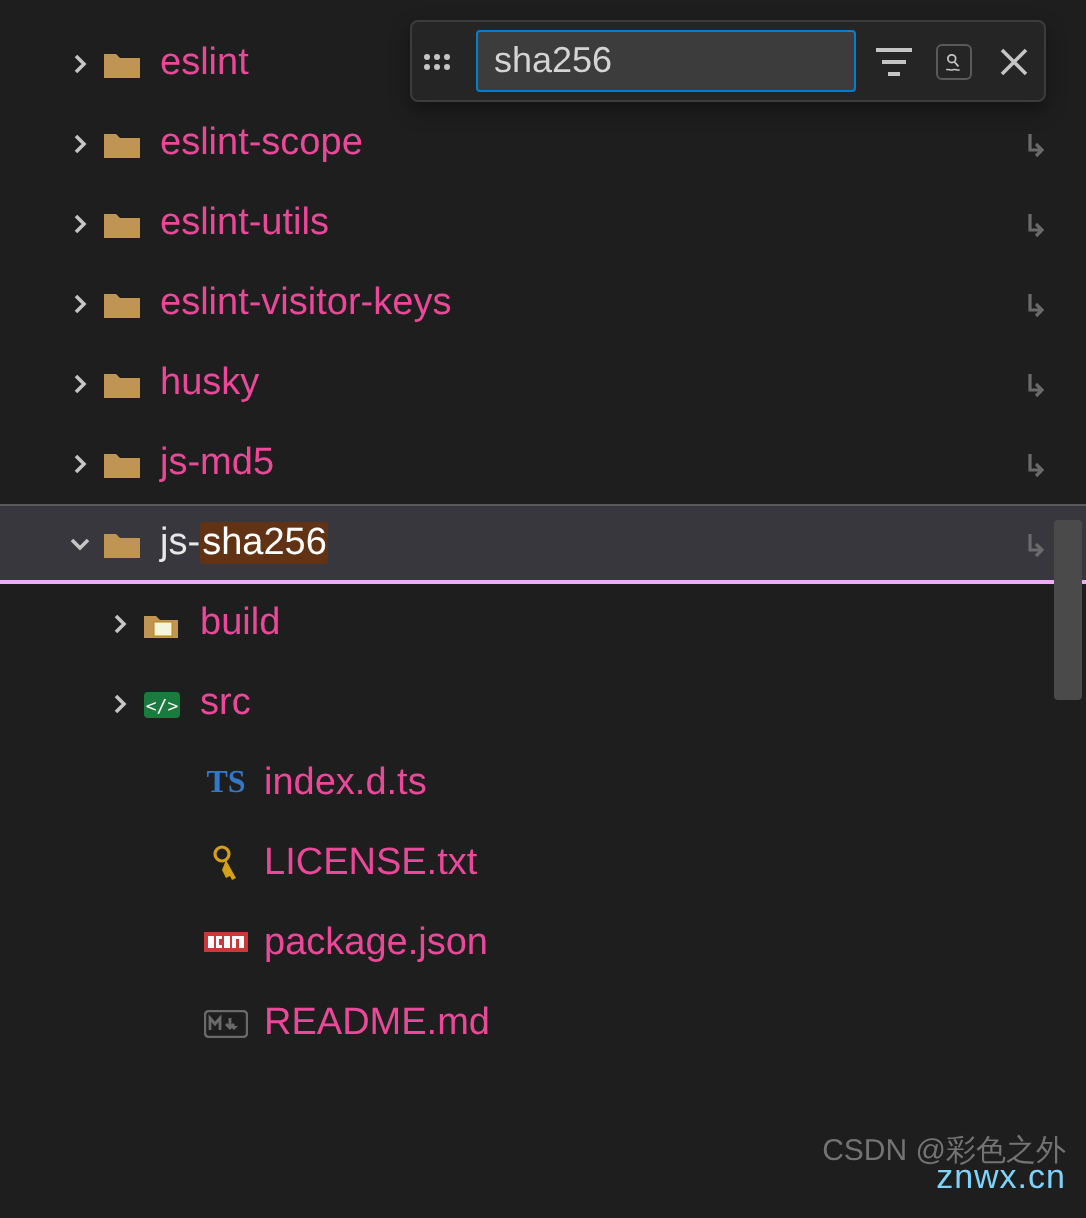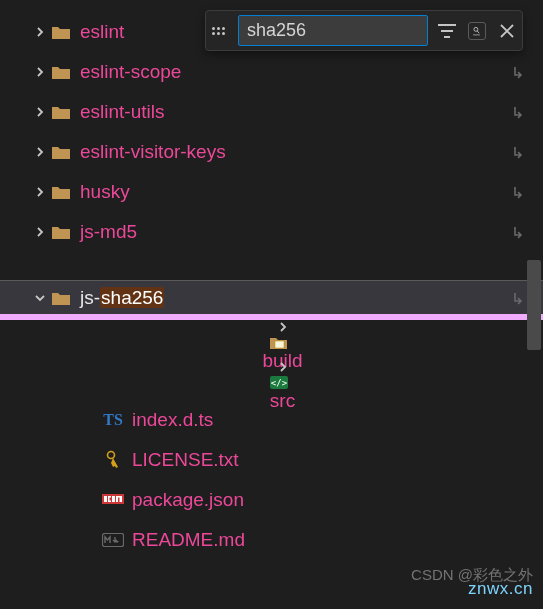--- a/index.html
+++ b/index.html
@@ -48,28 +48,27 @@
   position: relative;
 }
 .row .twisty { width:20px; display:flex; justify-content:center; color:#c5c5c5; }
 .row .icon { width:22px; display:flex; justify-content:center; margin-right:8px; }
 .row .label { color:#ec4899; font-size:19px; white-space:nowrap; }
 .row .wrap-ind {
   position:absolute; right:18px; top:50%; transform:translateY(-50%);
   color:#6a6a6a; font-size:16px;
 }
 .depth1 { padding-left: 30px; }
-.depth2 { padding-left: 50px; flex-direction: column; }
+.depth2 { padding-left: 50px; }
 .depth2-file { padding-left: 82px; }
 
 .row.selected {
   background: #37373d;
   border-top: 1px solid #5a5a5a;
-  border-bottom: 6px solid #f0abfc;
-  margin-top: 28px;
+  border-bottom: 2px solid #f0abfc;
 }
 .row.selected .label { color:#e8e8e8; }
 .hl { background:#613214; color:#fff; border-radius:2px; padding:0 1px; }
 
 .scrollbar {
   position:absolute; right:2px; top:260px;
   width:14px; height:90px;
   background:#4a4a4a; border-radius:2px;
 }
 

